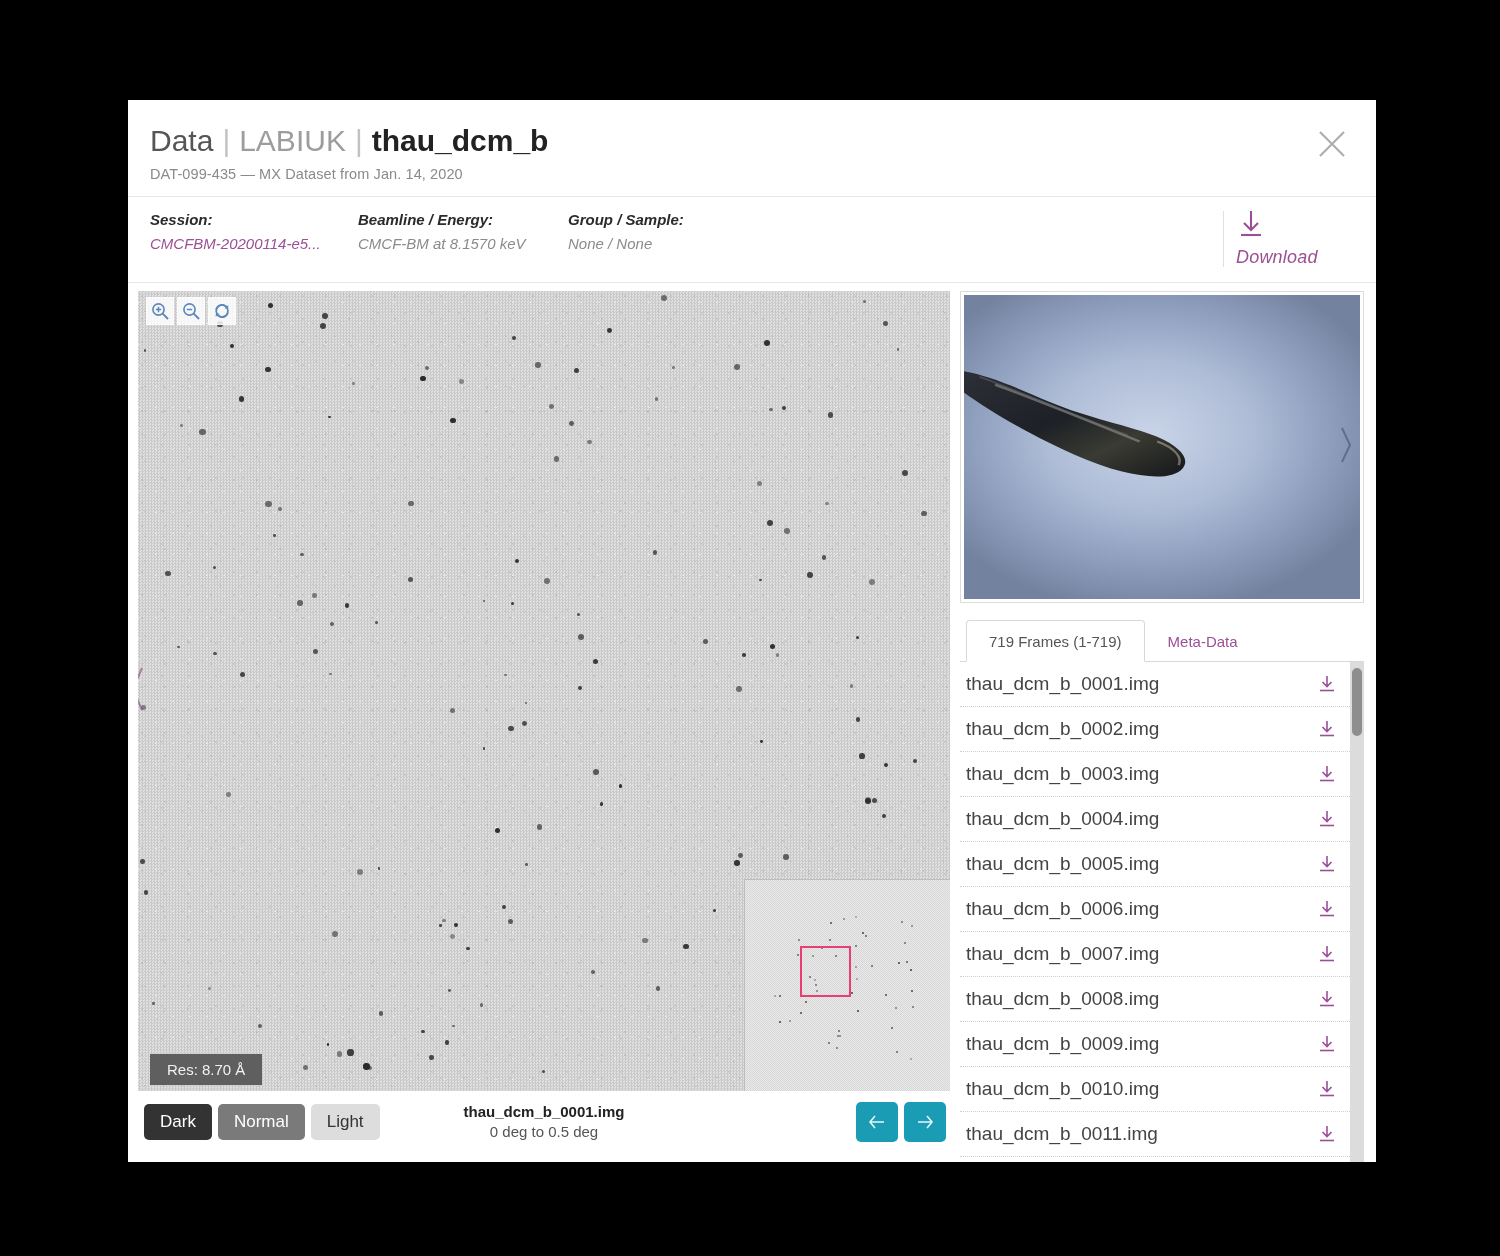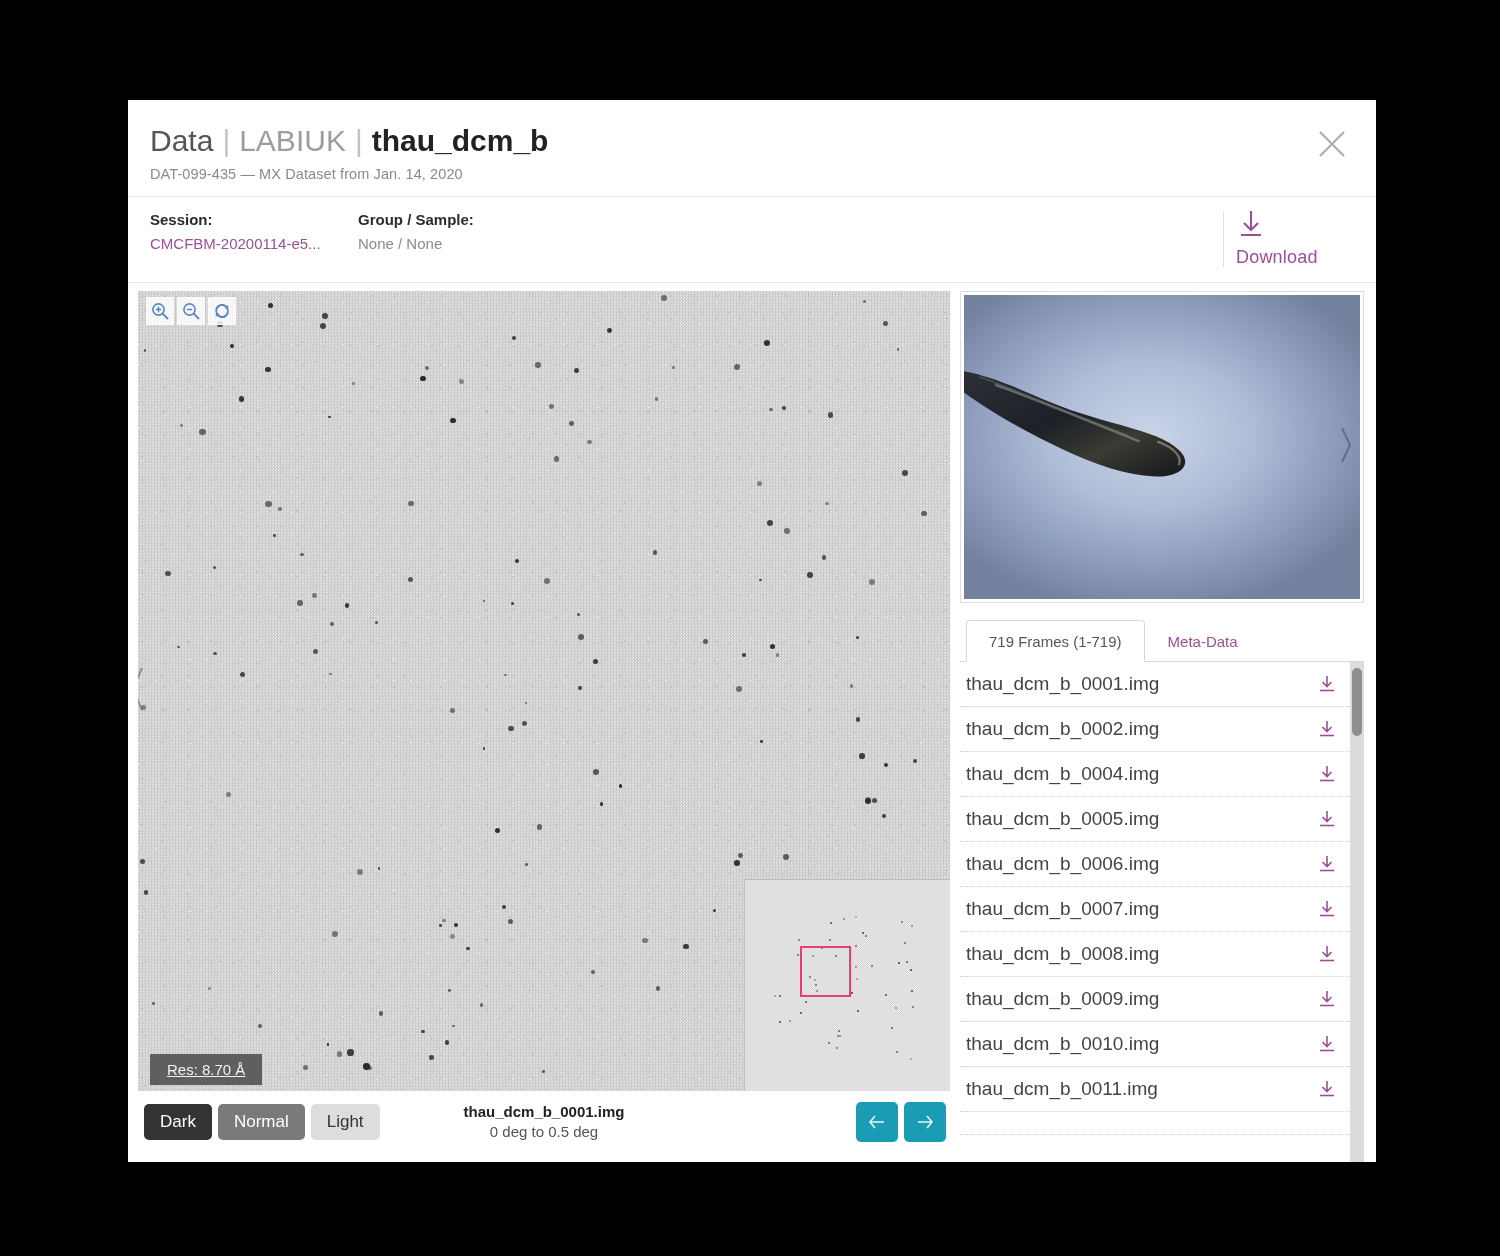--- a/index.html
+++ b/index.html
@@ -61,20 +61,21 @@
 
   
   #metabar {
     position: relative;
     display: flex;
     align-items: flex-start;
     padding: 14px 22px 16px 22px;
     border-bottom: 1px solid #e6e6e6;
     flex: 0 0 auto;
     height: 86px;
+    font-style: italic;
   }
   .meta-col { flex: 0 0 auto; }
   .meta-col.c0 { width: 208px; }
   .meta-col.c1 { width: 210px; }
   .meta-col.c2 { width: 208px; }
   .meta-col.c3 { width: 208px; }
   .meta-col.c4 { width: 230px; }
   .meta-label {
     font-size: 15px;
     font-weight: 700;
@@ -221,21 +222,20 @@
   #res-badge {
     position: absolute;
     left: 12px;
     bottom: 6px;
     background: #5f5f5f;
     color: #f2f2f2;
     font-size: 15px;
     padding: 7px 17px;
     z-index: 6;
     white-space: nowrap;
-    text-decoration: underline;
   }
   #left-edge-chevron {
     position: absolute;
     left: -10px;
     top: 50%;
     transform: translateY(-50%);
     color: #7a3f77;
     opacity: .55;
     z-index: 7;
   }
@@ -430,20 +430,24 @@
       <svg width="44" height="44" viewBox="0 0 44 44">
         <path d="M10 10 L34 34 M34 10 L10 34" stroke="#7a7a7a" stroke-width="2.2" fill="none"></path>
       </svg>
     </div>
   </div>
 
   <div id="metabar">
     <div class="meta-col c0">
       <div class="meta-label">Session:</div>
       <div class="meta-value link">CMCFBM-20200114-e5...</div>
+    </div>
+    <div class="meta-col c1">
+      <div class="meta-label">Beamline / Energy:</div>
+      <div class="meta-value">CMCF-BM at 8.1570 keV</div>
     </div>
     <div class="meta-col c3">
       <div class="meta-label">Group / Sample:</div>
       <div class="meta-value">None / None</div>
     </div>
 
     <div id="dl-sep"></div>
     <div id="download">
       <span class="dl-ico">
         <svg width="30" height="34" viewBox="0 0 30 34">
@@ -777,20 +781,29 @@
             <div class="frame-row">
               <span class="frame-name">thau_dcm_b_0002.img</span>
               <span class="frame-dl">
                 <svg width="22" height="22" viewBox="0 0 22 22">
                   <path d="M11 3 L11 13 M6.5 9 L11 13.6 L15.5 9" stroke="#9b4f96" stroke-width="1.6" fill="none"></path>
                   <path d="M4 17.5 L18 17.5" stroke="#9b4f96" stroke-width="1.6"></path>
                 </svg>
               </span>
             </div>
             <div class="frame-row">
+              <span class="frame-name">thau_dcm_b_0003.img</span>
+              <span class="frame-dl">
+                <svg width="22" height="22" viewBox="0 0 22 22">
+                  <path d="M11 3 L11 13 M6.5 9 L11 13.6 L15.5 9" stroke="#9b4f96" stroke-width="1.6" fill="none"></path>
+                  <path d="M4 17.5 L18 17.5" stroke="#9b4f96" stroke-width="1.6"></path>
+                </svg>
+              </span>
+            </div>
+            <div class="frame-row">
               <span class="frame-name">thau_dcm_b_0004.img</span>
               <span class="frame-dl">
                 <svg width="22" height="22" viewBox="0 0 22 22">
                   <path d="M11 3 L11 13 M6.5 9 L11 13.6 L15.5 9" stroke="#9b4f96" stroke-width="1.6" fill="none"></path>
                   <path d="M4 17.5 L18 17.5" stroke="#9b4f96" stroke-width="1.6"></path>
                 </svg>
               </span>
             </div>
             <div class="frame-row">
               <span class="frame-name">thau_dcm_b_0005.img</span>

